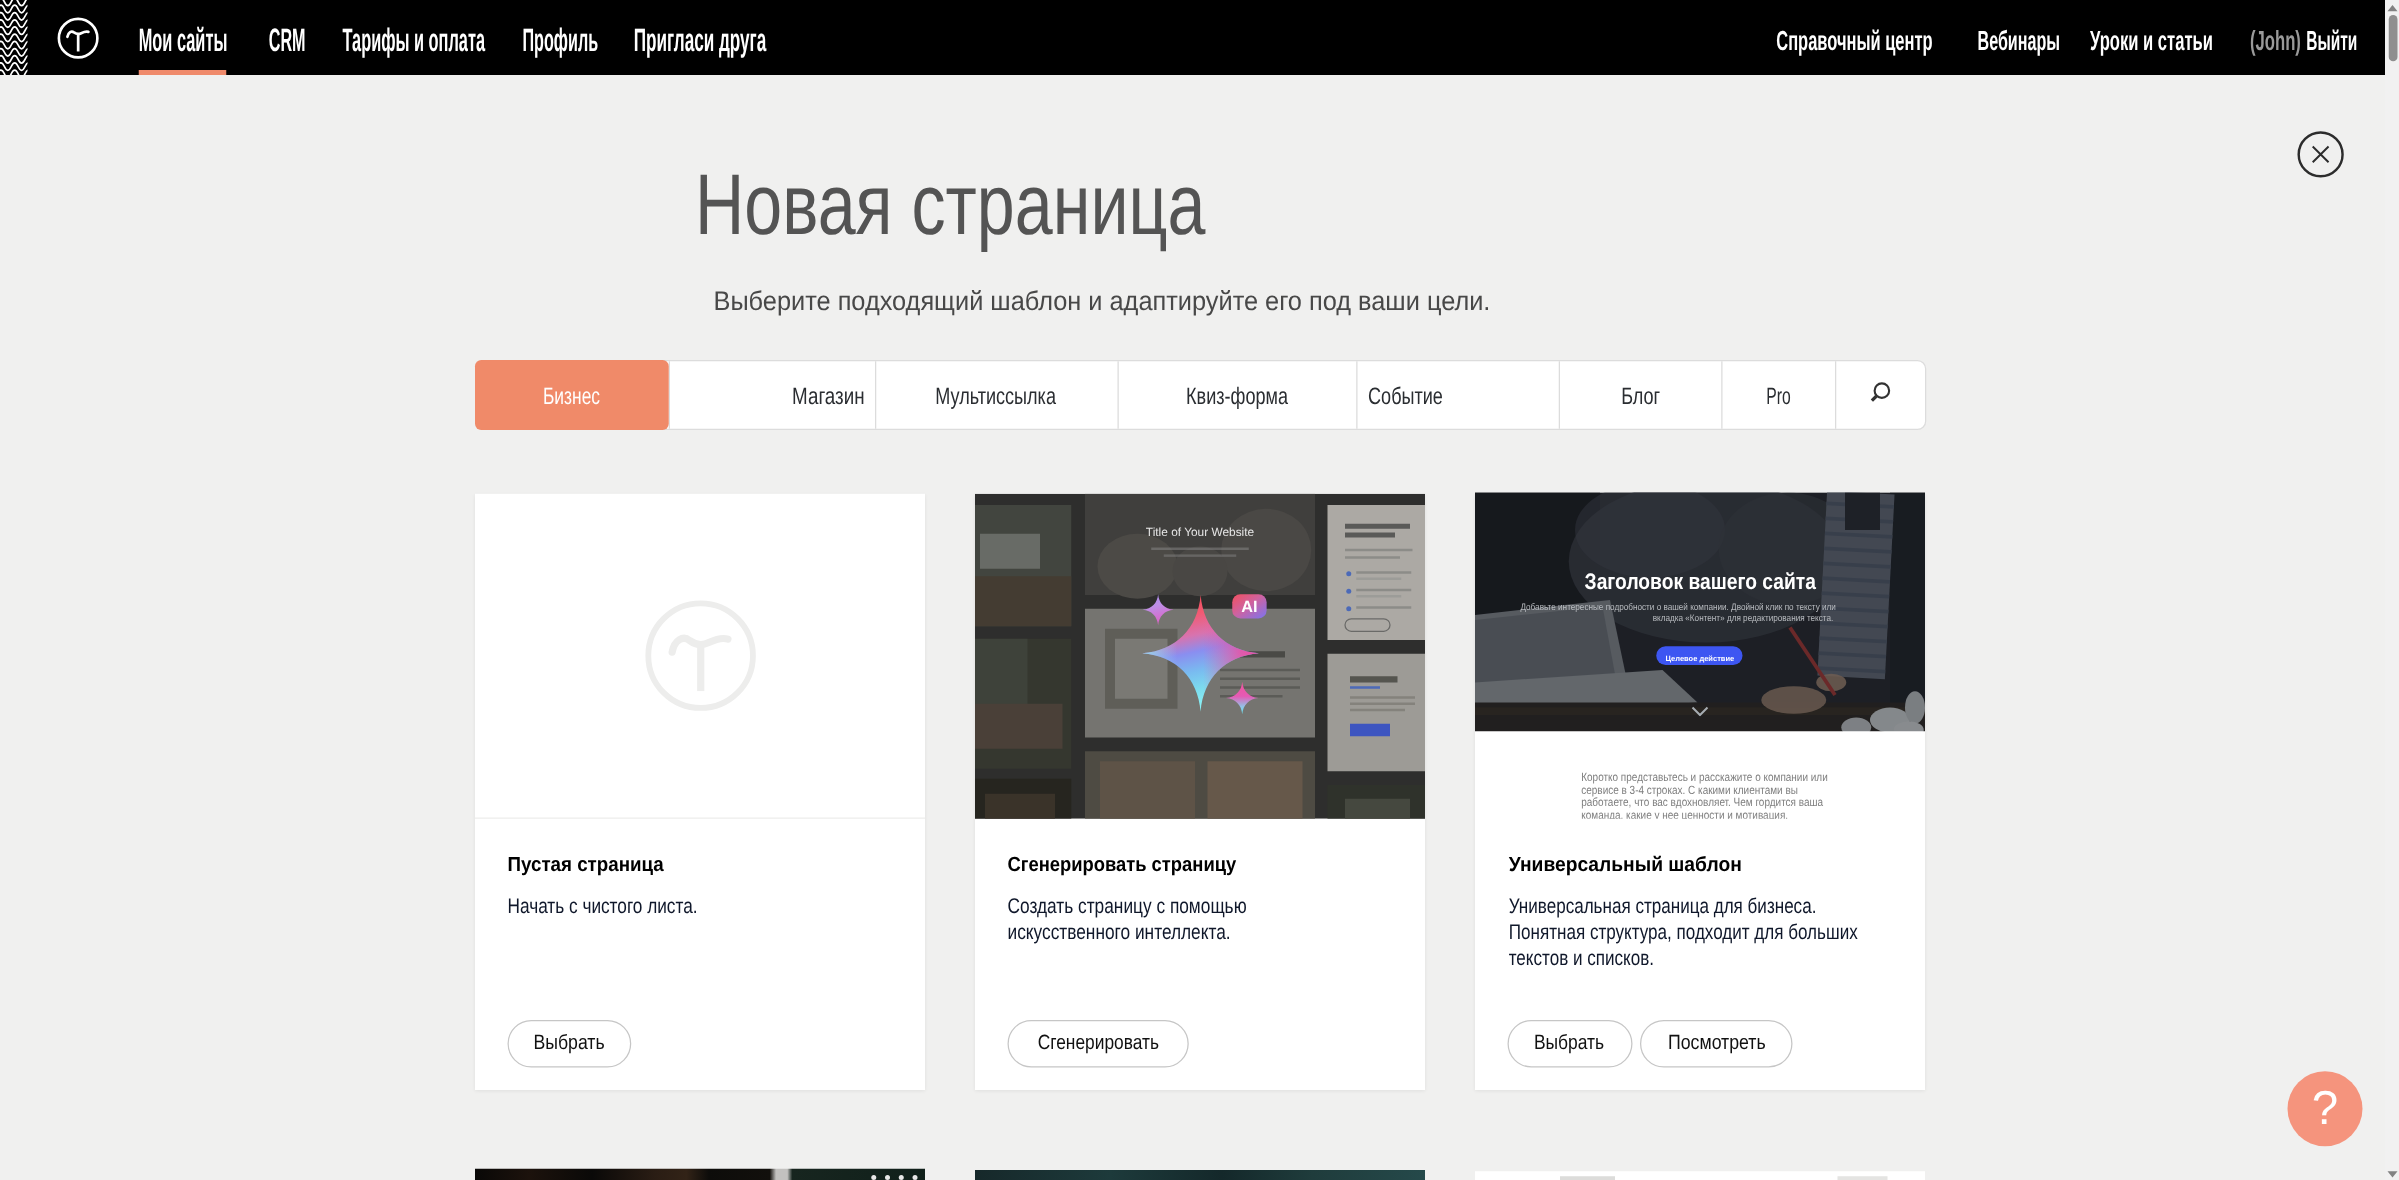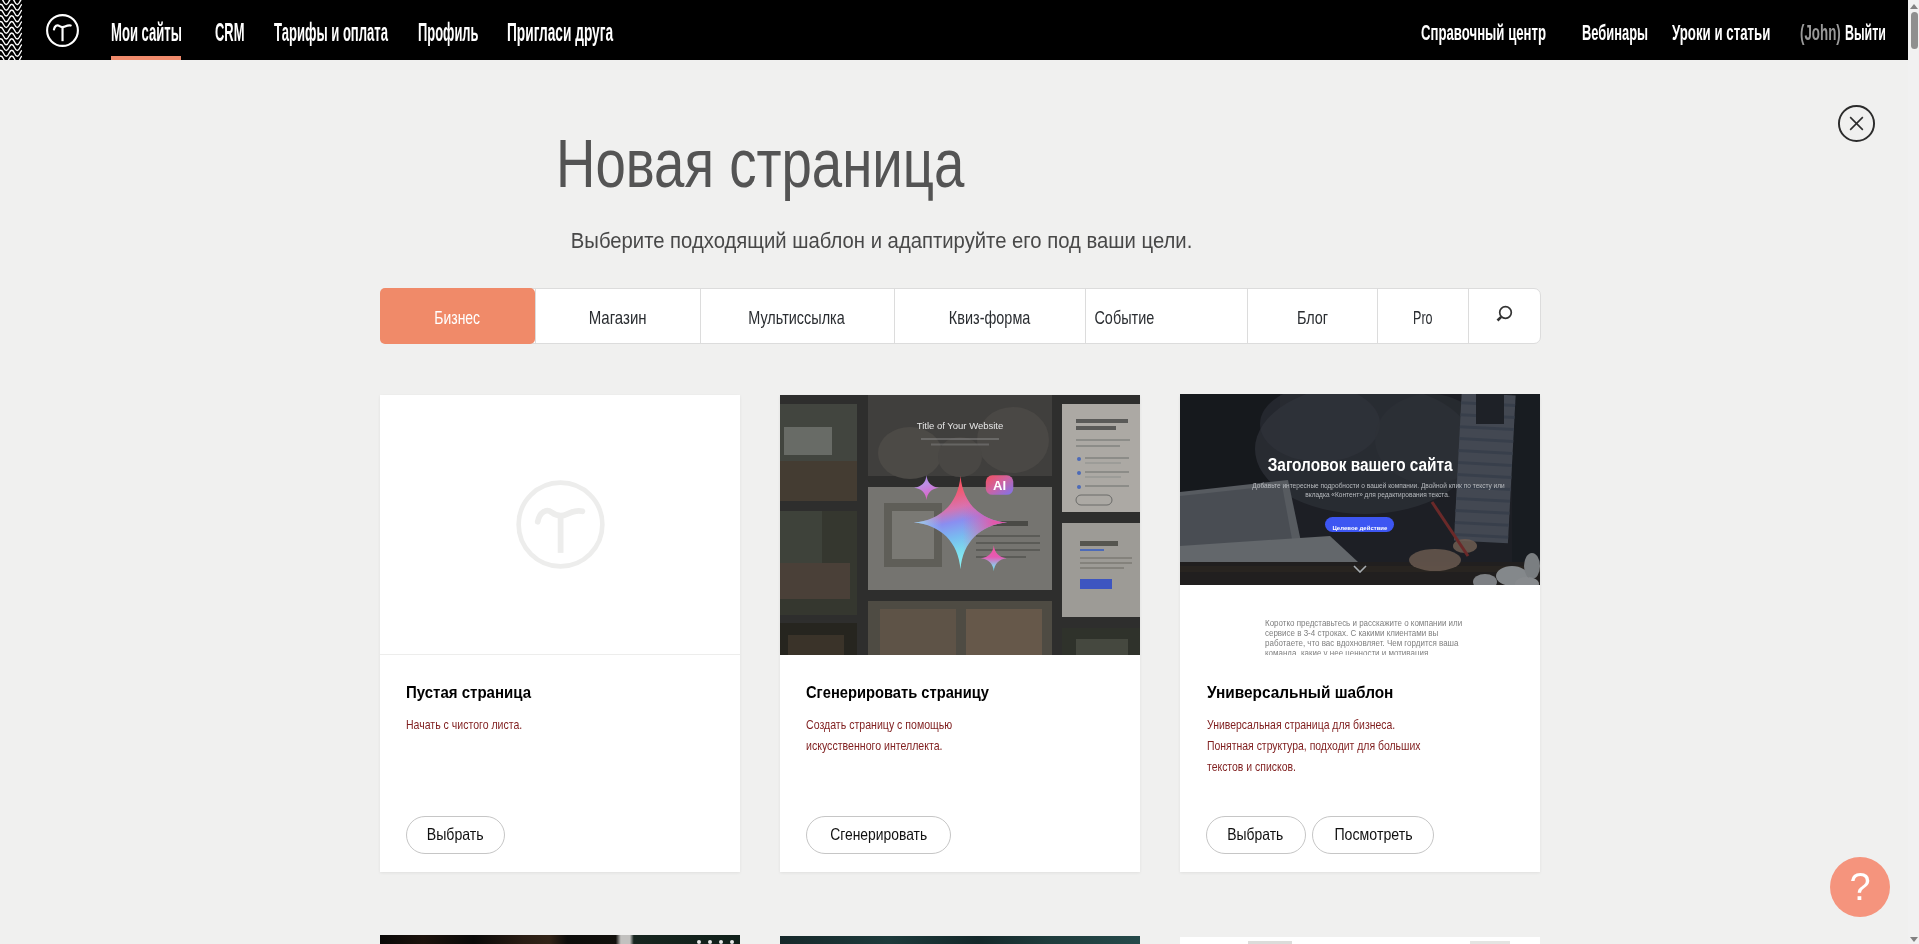--- a/index.html
+++ b/index.html
@@ -2,21 +2,21 @@
 <html><head><meta charset="utf-8"><style>
 *{margin:0;padding:0;box-sizing:border-box}
 html,body{width:1919px;height:944px;overflow:hidden}
 body{background:#f0f0ef;font-family:"Liberation Sans",sans-serif;position:relative}
 .a{position:absolute}
 .sx{display:inline-block;transform-origin:0 50%;white-space:nowrap}
 .cx{display:inline-block;transform-origin:50% 50%;white-space:nowrap}
 .navitem{top:0;height:60px;line-height:65px;color:#fff;font-weight:700}
 .card{top:395px;width:360px;height:477px;background:#fff;box-shadow:0 1px 3px rgba(0,0,0,.07)}
 .ctitle{font-size:16.3px;font-weight:700;color:#000;top:683px}
-.cdesc{font-size:13px;line-height:21.3px;color:#7f1d1d;top:713.5px}
+.cdesc{font-size:17px;line-height:21.3px;color:#0f172a;top:713.5px}
 .cbtn{top:816px;height:37.6px;border:1px solid #c6c6c6;border-radius:19px;background:#fff;text-align:center;line-height:35.6px;font-size:16.5px;color:#111}
 </style></head><body>
 <div class="a" id="nav" style="left:0;top:0;width:1908px;height:60px;background:#000"></div>
 <svg class="a" style="left:0;top:0" width="22" height="60" viewBox="0 0 22 60">
     <rect x="0" y="0" width="22" height="60" fill="#000"></rect>
     <path d="M-2,1.5 q2.75,-6 5.5,0 t5.5,0 t5.5,0 t5.5,0 t5.5,0" fill="none" stroke="#fff" stroke-width="1.4"></path>
     <path d="M-2,7.2 q2.75,-6 5.5,0 t5.5,0 t5.5,0 t5.5,0 t5.5,0" fill="none" stroke="#fff" stroke-width="1.4"></path>
     <path d="M-2,13.0 q2.75,-6 5.5,0 t5.5,0 t5.5,0 t5.5,0 t5.5,0" fill="none" stroke="#fff" stroke-width="1.4"></path>
     <path d="M-2,18.8 q2.75,-6 5.5,0 t5.5,0 t5.5,0 t5.5,0 t5.5,0" fill="none" stroke="#fff" stroke-width="1.4"></path>
     <path d="M-2,24.5 q2.75,-6 5.5,0 t5.5,0 t5.5,0 t5.5,0 t5.5,0" fill="none" stroke="#fff" stroke-width="1.4"></path>
@@ -52,21 +52,21 @@
 <div class="a" id="tabs" style="left:379.5px;top:287.5px;width:1161px;height:56.5px;background:#fff;border:1px solid #dcdcdc;border-radius:7px"></div>
 <div class="a" style="left:535.0px;top:288.5px;width:1px;height:54.5px;background:#dcdcdc"></div>
 <div class="a" style="left:699.5px;top:288.5px;width:1px;height:54.5px;background:#dcdcdc"></div>
 <div class="a" style="left:894.0px;top:288.5px;width:1px;height:54.5px;background:#dcdcdc"></div>
 <div class="a" style="left:1085.4px;top:288.5px;width:1px;height:54.5px;background:#dcdcdc"></div>
 <div class="a" style="left:1247.4px;top:288.5px;width:1px;height:54.5px;background:#dcdcdc"></div>
 <div class="a" style="left:1377.4px;top:288.5px;width:1px;height:54.5px;background:#dcdcdc"></div>
 <div class="a" style="left:1468.2px;top:288.5px;width:1px;height:54.5px;background:#dcdcdc"></div>
 <div class="a" style="left:379.5px;top:287.5px;width:155.5px;height:56.5px;background:#f08a69;border-radius:5px"></div>
 <div class="a" style="left:379.5px;top:287.5px;width:155.5px;height:54px;line-height:59px;text-align:center;color:#fff"><span class="cx" id="tb1" style="transform:scaleX(0.733);font-size:19px">Бизнес</span></div>
-<div class="a" style="left:535.0px;top:287.5px;width:164.5px;height:56.5px;line-height:59px;text-align:center;color:#2a2d31"><span class="cx" id="tb2" style="transform:scaleX(0.791);font-size:19px">Магазин</span></div>
+<div class="a" style="left:535.0px;top:287.5px;width:164.5px;height:56.5px;line-height:59px;text-align:right;color:#2a2d31"><span class="cx" id="tb2" style="transform:scaleX(0.791);font-size:19px">Магазин</span></div>
 <div class="a" style="left:699.5px;top:287.5px;width:194.5px;height:56.5px;line-height:59px;text-align:center;color:#2a2d31"><span class="cx" id="tb3" style="transform:scaleX(0.760);font-size:19px">Мультиссылка</span></div>
 <div class="a" style="left:894.0px;top:287.5px;width:191.4px;height:56.5px;line-height:59px;text-align:center;color:#2a2d31"><span class="cx" id="tb4" style="transform:scaleX(0.760);font-size:19px">Квиз-форма</span></div>
 <div class="a" style="left:1085.4px;top:287.5px;width:162.0px;height:56.5px;line-height:59px;text-align:left;color:#2a2d31"><span class="cx" id="tb5" style="transform:scaleX(0.760);font-size:19px">Событие</span></div>
 <div class="a" style="left:1247.4px;top:287.5px;width:130.0px;height:56.5px;line-height:59px;text-align:center;color:#2a2d31"><span class="cx" id="tb6" style="transform:scaleX(0.760);font-size:19px">Блог</span></div>
 <div class="a" style="left:1377.4px;top:287.5px;width:90.8px;height:56.5px;line-height:59px;text-align:center;color:#2a2d31"><span class="cx" id="tb7" style="transform:scaleX(0.660);font-size:19px">Pro</span></div>
 <svg class="a" style="left:1491px;top:303px" width="26" height="26" viewBox="0 0 26 26">
 <circle cx="14.5" cy="9.5" r="5.8" fill="none" stroke="#333" stroke-width="1.7"></circle>
 <path d="M 10.2,13.8 L 6.5,17.5" stroke="#333" stroke-width="2.6"></path>
 </svg>
 <div class="a card" style="left:380px"></div>
@@ -216,21 +216,21 @@
 <ellipse cx="255" cy="166" rx="26" ry="11" fill="#a08570" opacity="0.85"></ellipse>
 <ellipse cx="285" cy="152" rx="12" ry="7" fill="#a98b74" opacity="0.85"></ellipse>
 <line x1="252" y1="108" x2="288" y2="162" stroke="#a33833" stroke-width="3"></line>
 <ellipse cx="332" cy="182" rx="16" ry="10" fill="#ccd0d0"></ellipse>
 <ellipse cx="305" cy="188" rx="12" ry="8" fill="#c0c4c5"></ellipse>
 <ellipse cx="352" cy="172" rx="8" ry="13" fill="#bcc0c1"></ellipse>
 <ellipse cx="347" cy="190" rx="12" ry="7" fill="#d2d5d5"></ellipse>
 <rect x="0" y="0" width="360" height="192" fill="#10131a" opacity="0.38"></rect>
 </svg>
 <div class="a" style="left:1180px;top:455.5px;width:360px;text-align:center;line-height:18px"><span class="cx" id="h3t" style="transform:scaleX(0.855);font-size:18px;font-weight:700;color:#fff">Заголовок вашего сайта</span></div>
-<div class="a" style="left:1232px;top:481px;width:291px;text-align:center;font-size:7.6px;line-height:9.3px;color:#b9bcc0">
+<div class="a" style="left:1196px;top:481px;width:291px;text-align:right;font-size:7.6px;line-height:9.3px;color:#b9bcc0">
     <span class="cx" id="h3p" style="transform:scaleX(0.860);display:block">Добавьте интересные подробности о вашей компании. Двойной клик по тексту или<br>вкладка «Контент» для редактирования текста.</span>
   </div>
 <div class="a" style="left:1325.4px;top:517.4px;width:69px;height:15px;border-radius:8px;background:#3d56f2;color:#fff;text-align:center;line-height:15px"><span class="cx" style="font-size:6px;font-weight:700">Целевое действие</span></div>
 <svg class="a" style="left:1353px;top:565px" width="14" height="8" viewBox="0 0 14 8">
     <path d="M1,1 L7,7 L13,1" fill="none" stroke="#a7adb2" stroke-width="1.6"></path>
   </svg>
 <div class="a" style="left:1180px;top:585px;width:360px;height:70px;background:#fff;overflow:hidden">
 <div id="c3p" style="margin:33px 0 0 85px;font-size:9.5px;line-height:10px;color:#7e7e7e;white-space:nowrap;transform-origin:0 0;transform:scaleX(0.84)">Коротко представьтесь и расскажите о компании или<br>сервисе в 3-4 строках. С какими клиентами вы<br>работаете, что вас вдохновляет. Чем гордится ваша<br>команда, какие у нее ценности и мотивация.</div>
 </div>
 <div class="a ctitle" style="left:1206.7px"><span class="sx" id="c3t" style="transform:scaleX(0.945)">Универсальный шаблон</span></div>

